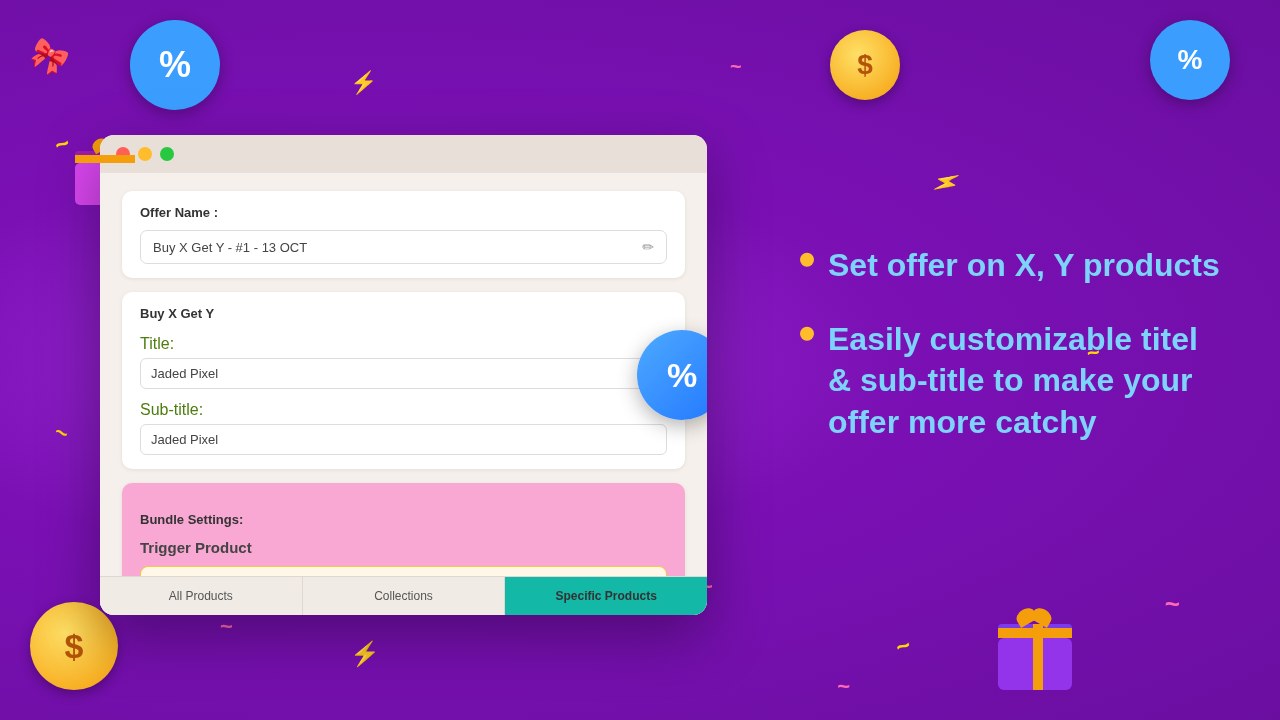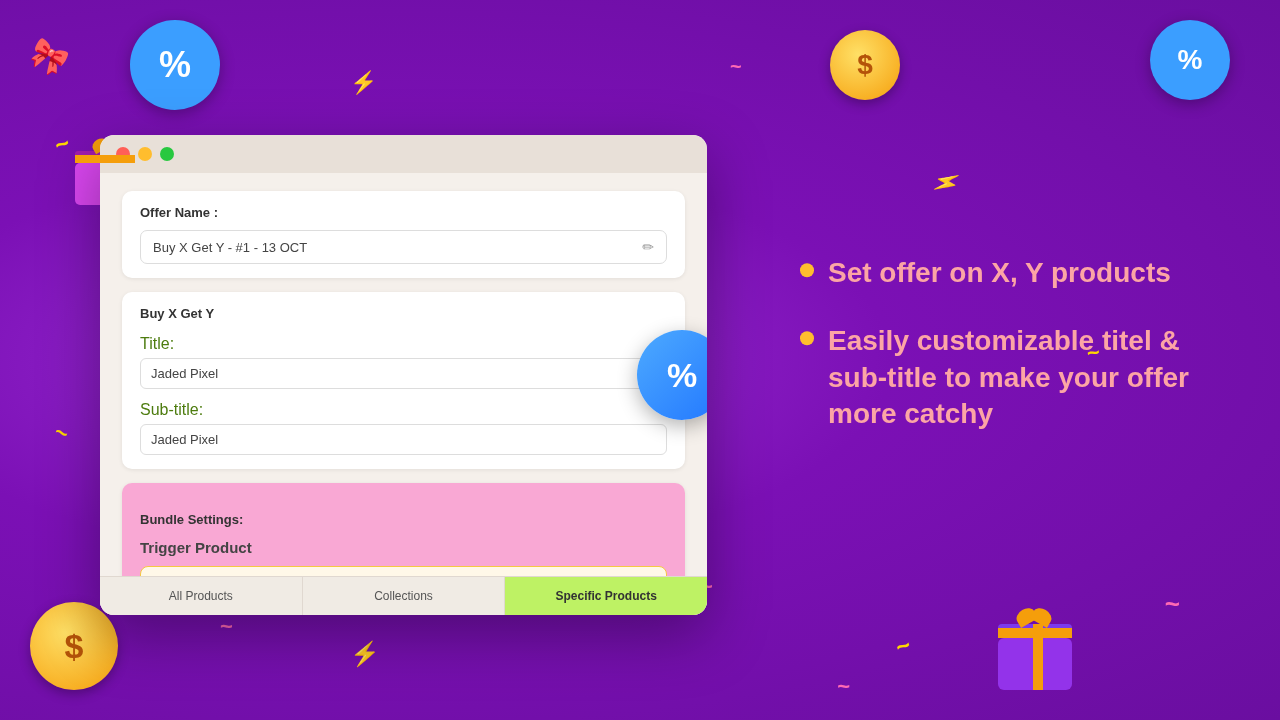--- a/index.html
+++ b/index.html
@@ -209,21 +209,21 @@
       cursor: pointer;
       border-right: 1px solid #e0d8d0;
       background: #f0ebe4;
     }
 
     .tab-item:last-child {
       border-right: none;
     }
 
     .tab-item.active {
-      background: #bef264;
+      background: #14b8a6;
       font-weight: 600;
       color: #333;
     }
 
     
     .right-panel {
       position: absolute;
       right: 60px;
       top: 50%;
       transform: translateY(-50%);
@@ -240,23 +240,23 @@
     .bullet-dot {
       width: 14px;
       height: 14px;
       border-radius: 50%;
       background: #FFBD2E;
       flex-shrink: 0;
       margin-top: 8px;
     }
 
     .feature-text {
-      font-size: 28px;
+      font-size: 32px;
       font-weight: 800;
-      color: #fca5a5;
+      color: #7dd3fc;
       line-height: 1.3;
     }
 
     .deco-percent-blue {
       left: 130px;
       top: 20px;
       width: 90px;
       height: 90px;
       background: #3B9EFF;
       border-radius: 50%;

